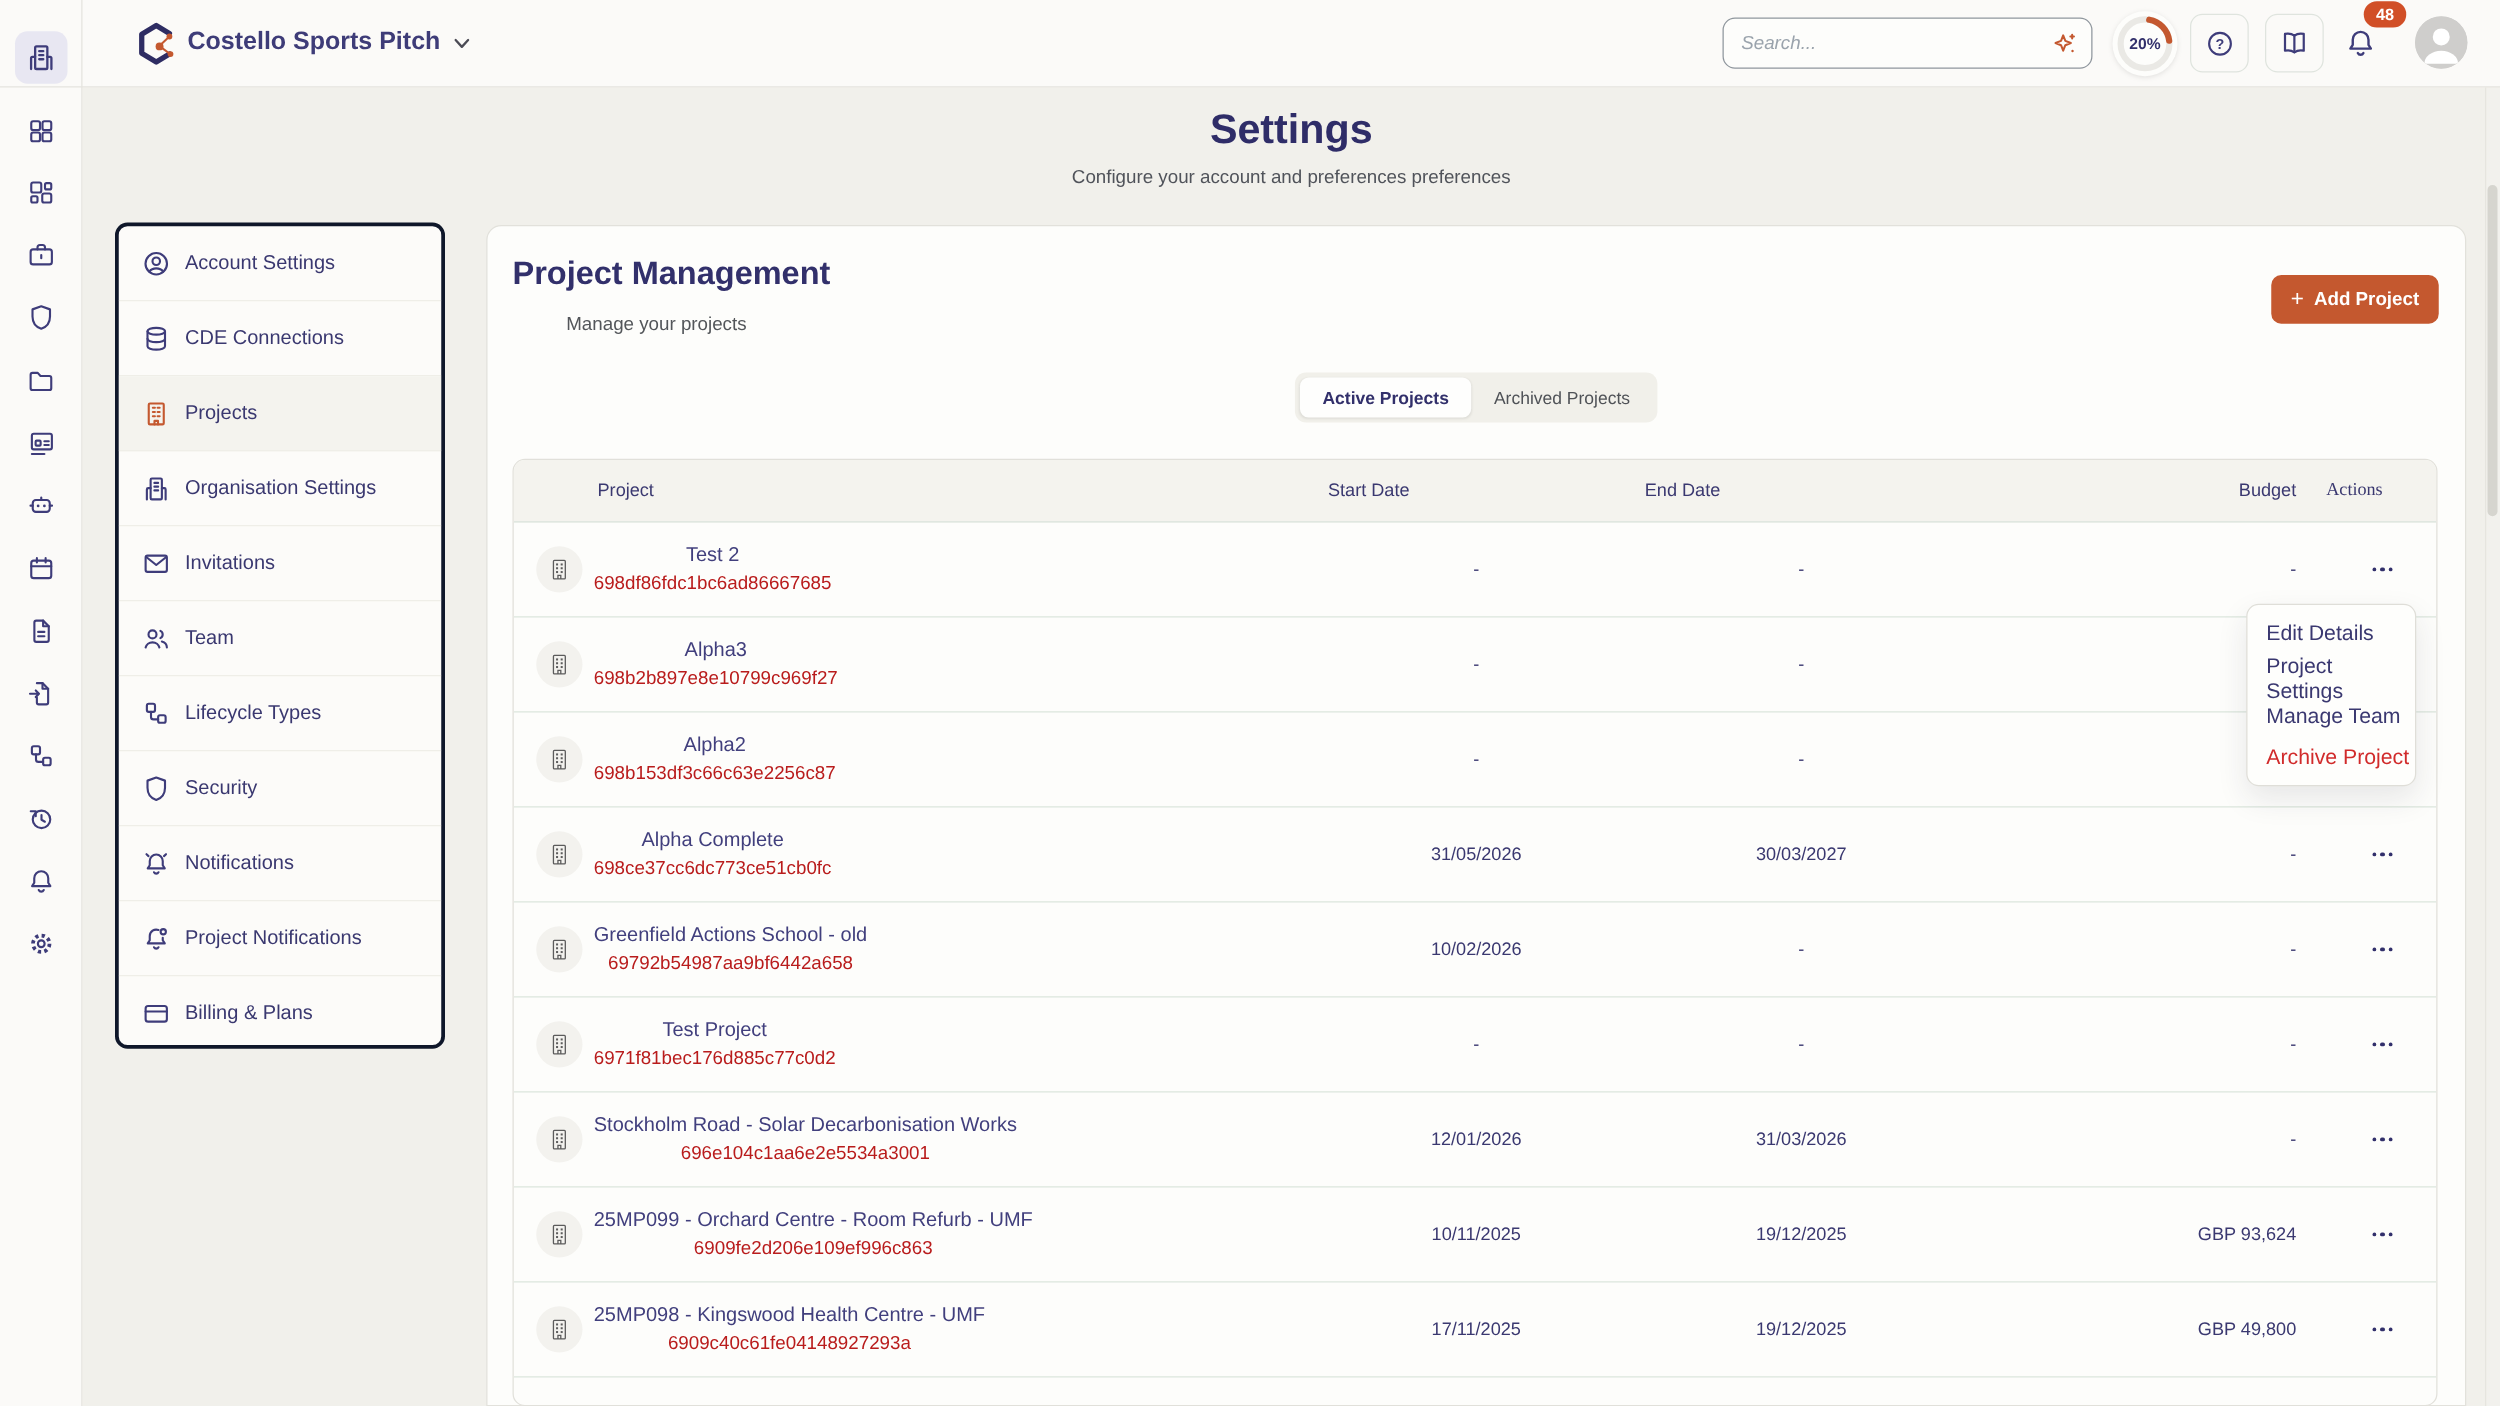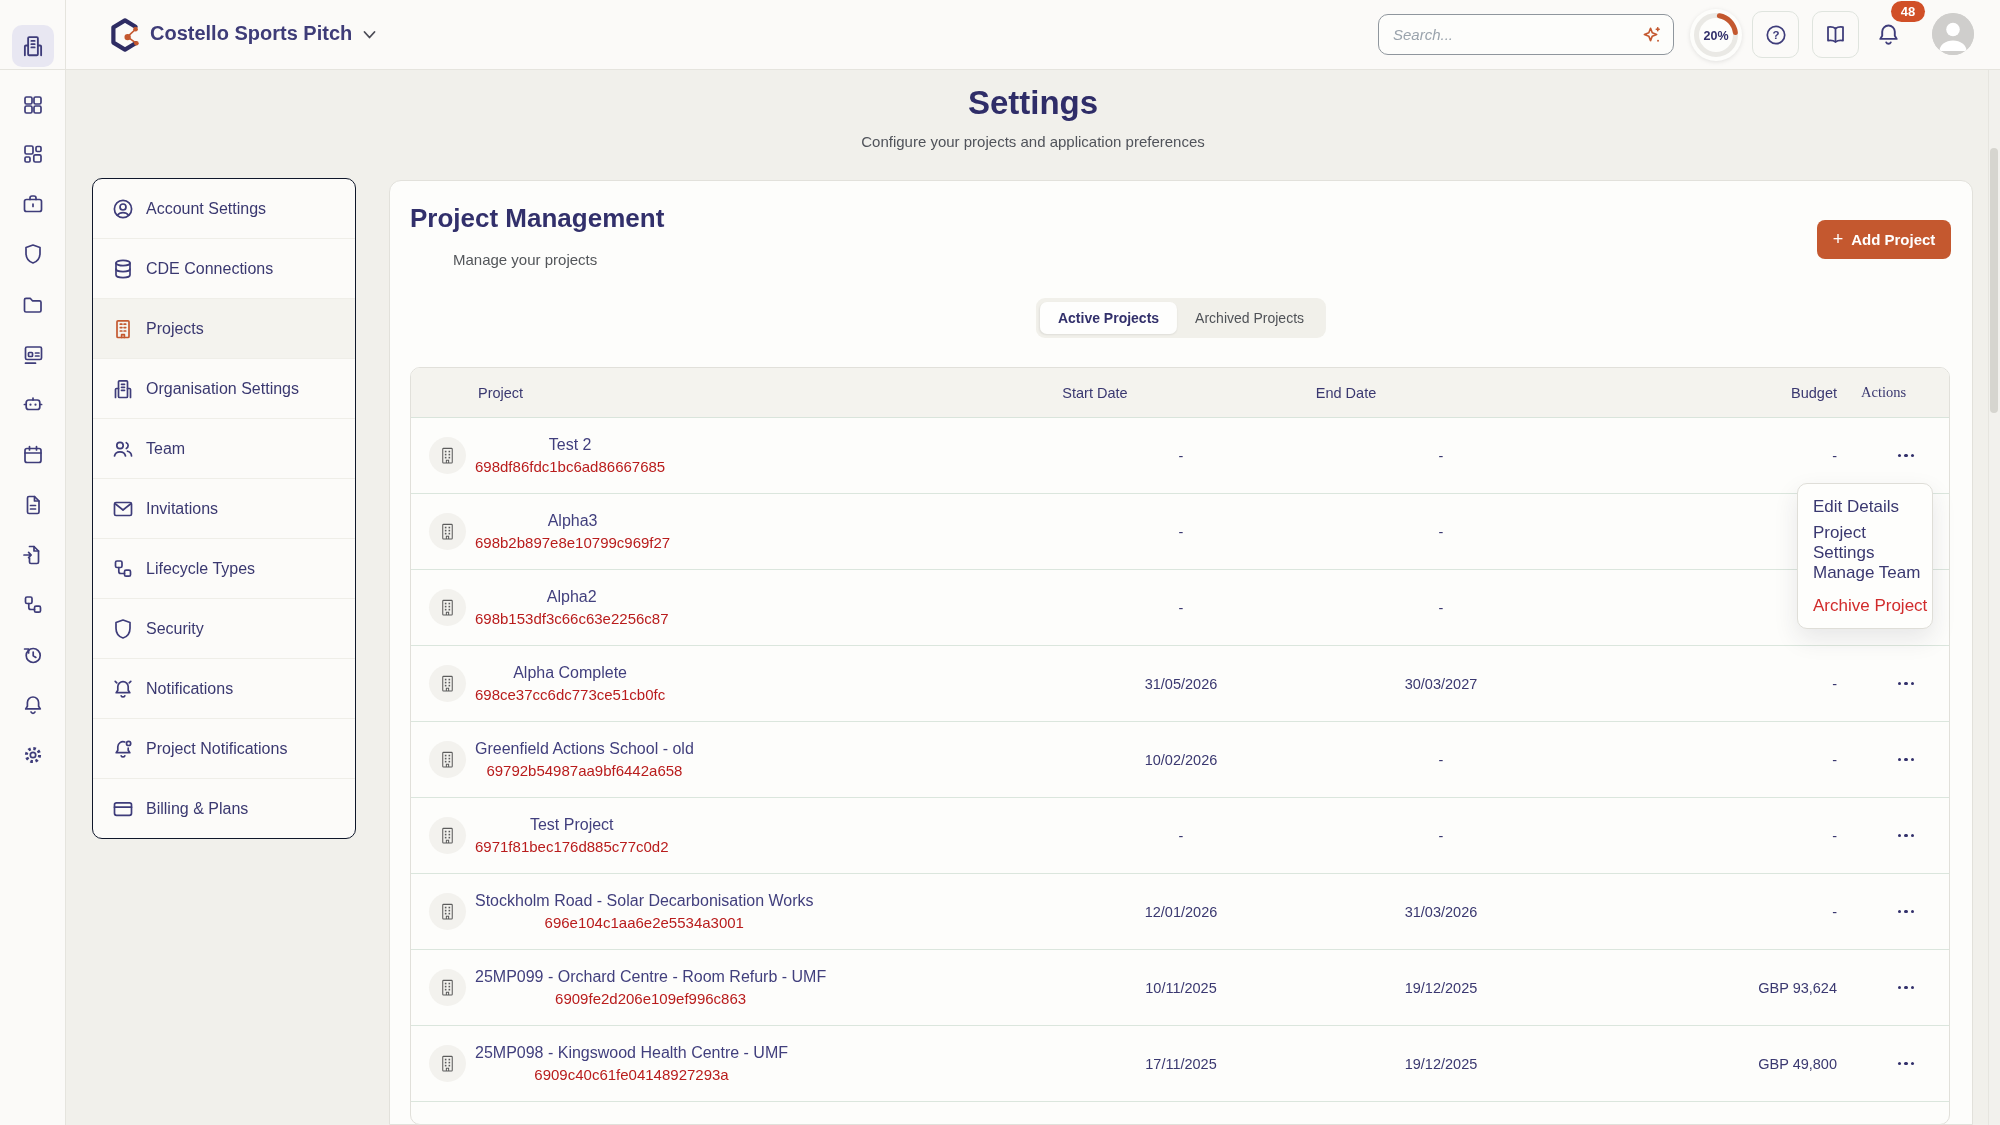--- a/index.html
+++ b/index.html
@@ -29,21 +29,21 @@
   .rail-ic{position:absolute;left:21px;width:24px;height:24px;background:none;border:none;padding:0;cursor:pointer;}
 
   .ic{fill:none;stroke:#3E3C7A;stroke-width:1.7;stroke-linecap:round;stroke-linejoin:round;}
   .ic-o{fill:none;stroke:#C4582F;stroke-width:1.7;stroke-linecap:round;stroke-linejoin:round;}
 
   
   .pg-title{position:absolute;left:66px;right:0;top:84px;text-align:center;font-size:33px;font-weight:bold;color:#2F2D68;}
   .pg-sub{position:absolute;left:66px;right:0;top:133px;text-align:center;font-size:15px;color:#50535A;}
 
   
-  .navcard{position:absolute;left:92px;top:178px;width:264px;height:661px;background:#FCFBF9;border:1px solid #0f172a;border-radius:10px;overflow:hidden;}
+  .navcard{position:absolute;left:92px;top:178px;width:264px;height:661px;background:#FCFBF9;border:3px solid #0f172a;border-radius:10px;overflow:hidden;}
   .navitem{position:relative;height:60px;display:flex;align-items:center;gap:11px;padding-left:18px;border-bottom:1px solid #EFEEE8;cursor:pointer;background:transparent;width:100%;border-left:none;border-right:none;border-top:none;}
   .navitem:last-child{border-bottom:none;}
   .navitem .lbl{font-size:16px;color:#3A3870;}
   .navitem.active{background:#F4F3EE;}
 
   
   .maincard{position:absolute;left:389px;top:180px;width:1584px;height:945px;background:#FDFDFB;border:1px solid #E2E1DB;border-radius:12px 12px 0 0;}
   .pm-title{position:absolute;left:20px;top:22px;font-size:26px;font-weight:bold;color:#32306B;}
   .pm-sub{position:absolute;left:63px;top:70px;font-size:15px;color:#53565A;}
   .addbtn{position:absolute;left:1427px;top:39px;width:134px;height:39px;background:#C4582F;border:none;border-radius:8px;color:#fff;font-size:15px;font-weight:600;display:flex;align-items:center;justify-content:center;gap:8px;cursor:pointer;}
@@ -245,21 +245,21 @@
     <button class="rail-ic" style="top:743px">
       <svg width="24" height="24" viewBox="0 0 24 24">
         <circle cx="12" cy="12" r="6.6" fill="none" stroke="#3E3C7A" stroke-width="3" stroke-dasharray="2.6 2.6"></circle>
         <circle class="ic" cx="12" cy="12" r="2.7"></circle>
       </svg>
     </button>
   </div>
   <div class="topline"></div>
 
   <div class="pg-title">Settings</div>
-  <div class="pg-sub">Configure your projects and application preferences</div>
+  <div class="pg-sub">Configure your account and preferences preferences</div>
 
   <div class="navcard">
     <button class="navitem">
       <svg width="24" height="24" viewBox="0 0 24 24">
         <circle class="ic" cx="12" cy="12" r="8.6"></circle>
           <circle class="ic" cx="12" cy="10" r="3"></circle>
         <path class="ic" d="M6.4 18.3 a6.6 5.6 0 0 1 11.2 0"></path>
       </svg>
       <span class="lbl">Account Settings</span>
     </button>
@@ -282,32 +282,32 @@
     <button class="navitem">
       <svg width="24" height="24" viewBox="0 0 24 24">
         <rect class="ic" x="7.5" y="3.8" width="9" height="16.7" rx="1"></rect>
         <path class="ic" d="M10.5 7.3 h3 M10.5 10.3 h3 M10.5 13.3 h3"></path>
         <path class="ic" d="M7.5 11.5 h-2 a1 1 0 0 0 -1 1 v8 M16.5 11.5 h2 a1 1 0 0 1 1 1 v8"></path>
       </svg>
       <span class="lbl">Organisation Settings</span>
     </button>
     <button class="navitem">
       <svg width="24" height="24" viewBox="0 0 24 24">
+        <rect class="ic" x="3.5" y="5.5" width="17" height="13" rx="1.5"></rect>
+        <path class="ic" d="M4.5 7 L12 13 L19.5 7"></path>
+      </svg>
+      <span class="lbl">Invitations</span>
+    </button>
+    <button class="navitem">
+      <svg width="24" height="24" viewBox="0 0 24 24">
         <circle class="ic" cx="9" cy="8.5" r="3.2"></circle>
         <path class="ic" d="M3.5 19 a5.6 5.1 0 0 1 11 0"></path>
         <path class="ic" d="M15.3 5.7 a3.2 3.2 0 0 1 0 5.8 M16.5 14.2 a5.6 5.1 0 0 1 4 4.8"></path>
       </svg>
       <span class="lbl">Team</span>
-    </button>
-    <button class="navitem">
-      <svg width="24" height="24" viewBox="0 0 24 24">
-        <rect class="ic" x="3.5" y="5.5" width="17" height="13" rx="1.5"></rect>
-        <path class="ic" d="M4.5 7 L12 13 L19.5 7"></path>
-      </svg>
-      <span class="lbl">Invitations</span>
     </button>
     <button class="navitem">
       <svg width="24" height="24" viewBox="0 0 24 24">
         <rect class="ic" x="4.5" y="4" width="6.5" height="6.5" rx="1.5"></rect>
         <path class="ic" d="M7.8 10.5 v4 a2 2 0 0 0 2 2 h3.7"></path>
         <rect class="ic" x="13.5" y="13.2" width="6" height="6" rx="1.5"></rect>
       </svg>
       <span class="lbl">Lifecycle Types</span>
     </button>
     <button class="navitem">

